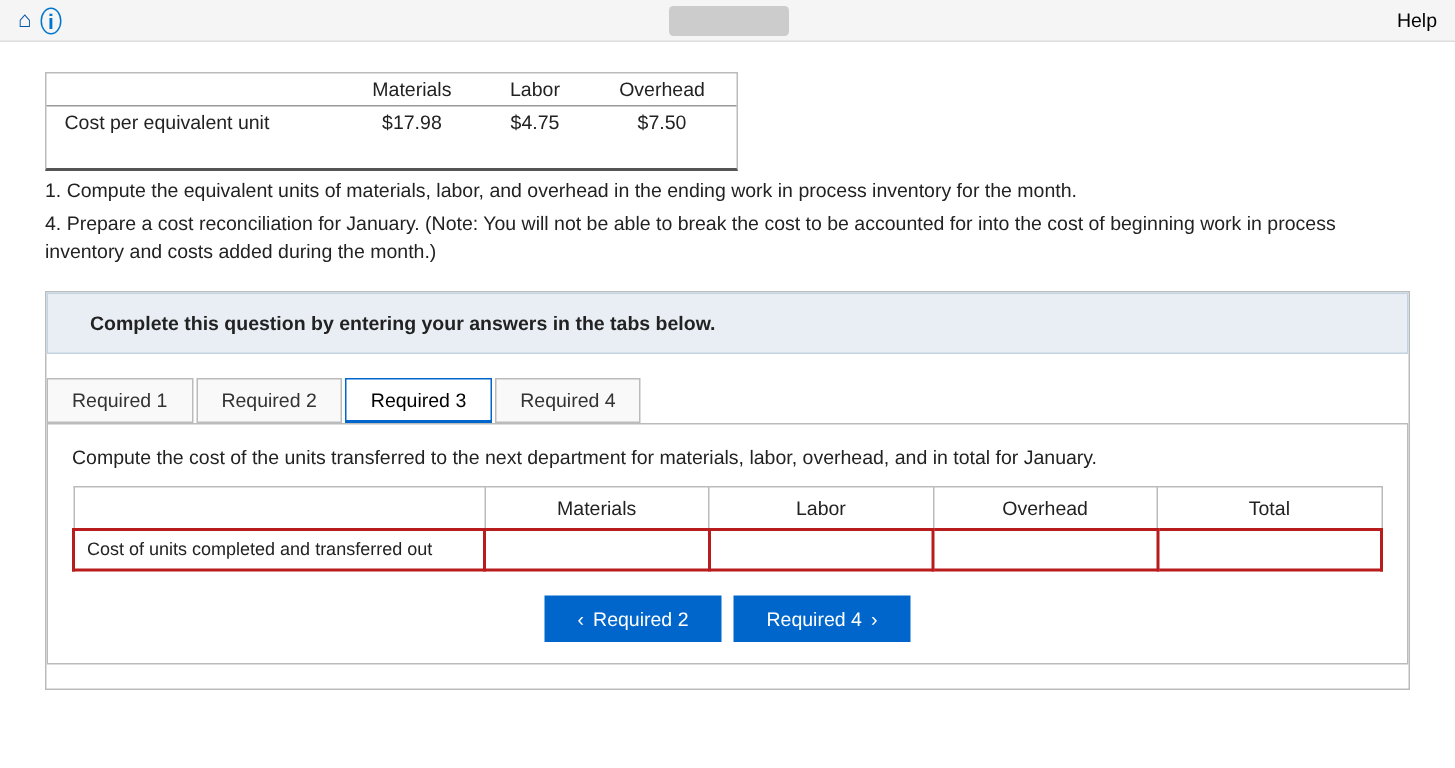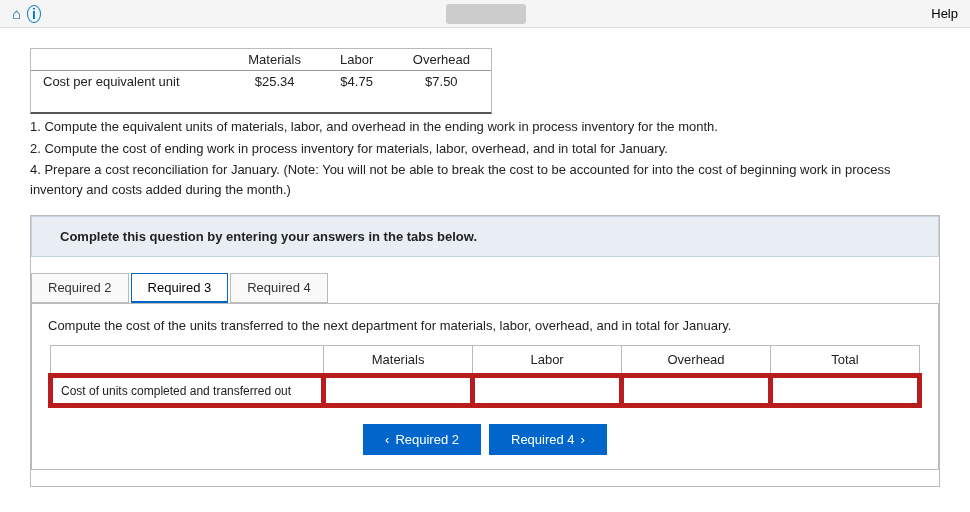--- a/index.html
+++ b/index.html
@@ -131,21 +131,21 @@
     }
     .data-table th {
       border: 1px solid #bbb;
       padding: 6px 10px;
       text-align: center;
       font-weight: normal;
       font-size: 13px;
       background: #fff;
     }
     .data-table td {
-      border: 5px solid #b91c1c;
+      border: 2px solid #b91c1c;
       padding: 5px 8px;
       font-size: 13px;
     }
     .data-table td.label-cell {
       font-size: 12px;
       min-width: 220px;
     }
     .data-table td.input-cell {
       width: 120px;
       min-width: 90px;
@@ -206,42 +206,44 @@
     <table class="cost-table">
       <tbody>
           <tr class="header-row">
         <td></td>
         <td>Materials</td>
         <td>Labor</td>
         <td>Overhead</td>
       </tr>
       <tr class="data-row">
         <td>Cost per equivalent unit</td>
-        <td>$25.34</td>
+        <td>$17.98</td>
         <td>$4.75</td>
         <td>$7.50</td>
       </tr>
     </tbody>
       </table>
   </div>
 
   
   <div class="required-section">
     <p>1. Compute the equivalent units of materials, labor, and overhead in the ending work in process inventory for the month.</p>
-    <p>2. Compute the cost of ending work in process inventory for materials, labor, overhead, and in total for January.</p>
     <p>4. Prepare a cost reconciliation for January. (Note: You will not be able to break the cost to be accounted for into the cost of beginning work in process inventory and costs added during the month.)</p>
   </div>
 
   
   <div class="outer-border">
     <div class="info-box">
       <span>Complete this question by entering your answers in the tabs below.</span>
     </div>
 
     <div class="tabs-container">
+      <div class="tab">
+        <span>Required 1</span>
+      </div>
       <div class="tab">
         <span>Required 2</span>
       </div>
       <div class="tab active">
         <span>Required 3</span>
       </div>
       <div class="tab">
         <span>Required 4</span>
       </div>
     </div>

